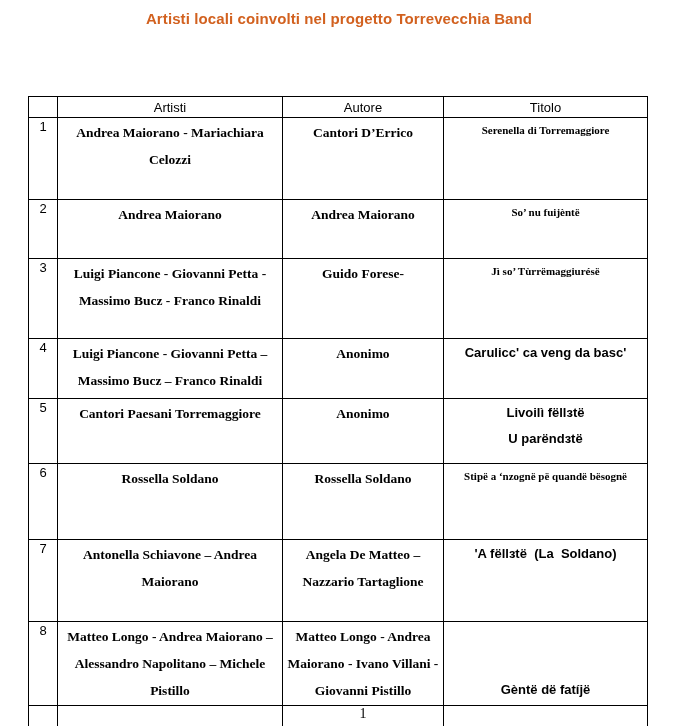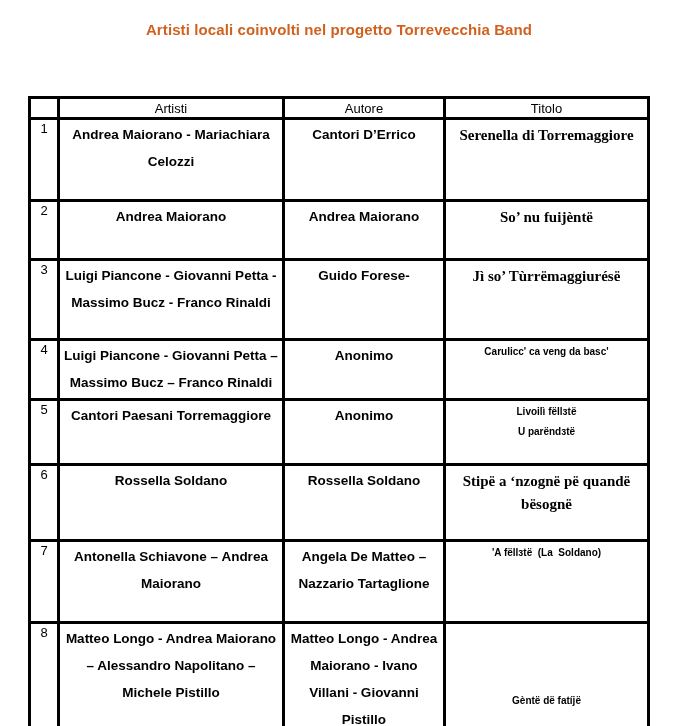--- a/index.html
+++ b/index.html
@@ -13,38 +13,38 @@
     color: #000000;
   }
   .page {
     position: relative;
     width: 678px;
     height: 726px;
     background: #ffffff;
   }
   .doc-title {
     position: absolute;
-    top: 21px;
+    top: 10px;
     left: 0;
     width: 678px;
     text-align: center;
     font-size: 15px;
     font-weight: bold;
     letter-spacing: 0.1px;
   }
   table.band-table {
     position: absolute;
     left: 28px;
     top: 96px;
     border-collapse: collapse;
     table-layout: fixed;
     width: 619px;
   }
   .band-table td, .band-table th {
-    border: 3px solid #000000;
+    border: 1px solid #000000;
     padding: 1px 4px;
     text-align: center;
     vertical-align: top;
     overflow: hidden;
     box-sizing: border-box;
   }
   .band-table th {
     font-weight: normal;
     font-size: 13px;
     vertical-align: middle;
@@ -61,37 +61,38 @@
   tr.rf { height: 22px; }
   .cell-num {
     font-size: 13px;
     font-weight: normal;
     padding-top: 4px;
   }
   .cell-artisti, .cell-autore {
     font-weight: bold;
     font-size: 13.5px;
     line-height: 2;
+    font-family: Liberation Serif, serif;
   }
   .cell-titolo {
     font-weight: bold;
-    font-size: 10px;
+    font-size: 13px;
     line-height: 2;
     white-space: pre-wrap;
   }
   .cell-titolo.serif {
     font-family: "Liberation Serif", serif;
-    font-size: 15px;
+    font-size: 11px;
     line-height: 1.55;
     padding-top: 4px;
     margin-top: 19px;
   }
   td.bottom-align {
     vertical-align: bottom;
-    padding-bottom: 23px;
+    padding-bottom: 2px;
   }
   .cell-footer {
     font-family: "Liberation Serif", serif;
     font-size: 14px;
     font-weight: normal;
     vertical-align: middle;
     line-height: 1;
   }
 </style>
 </head>

